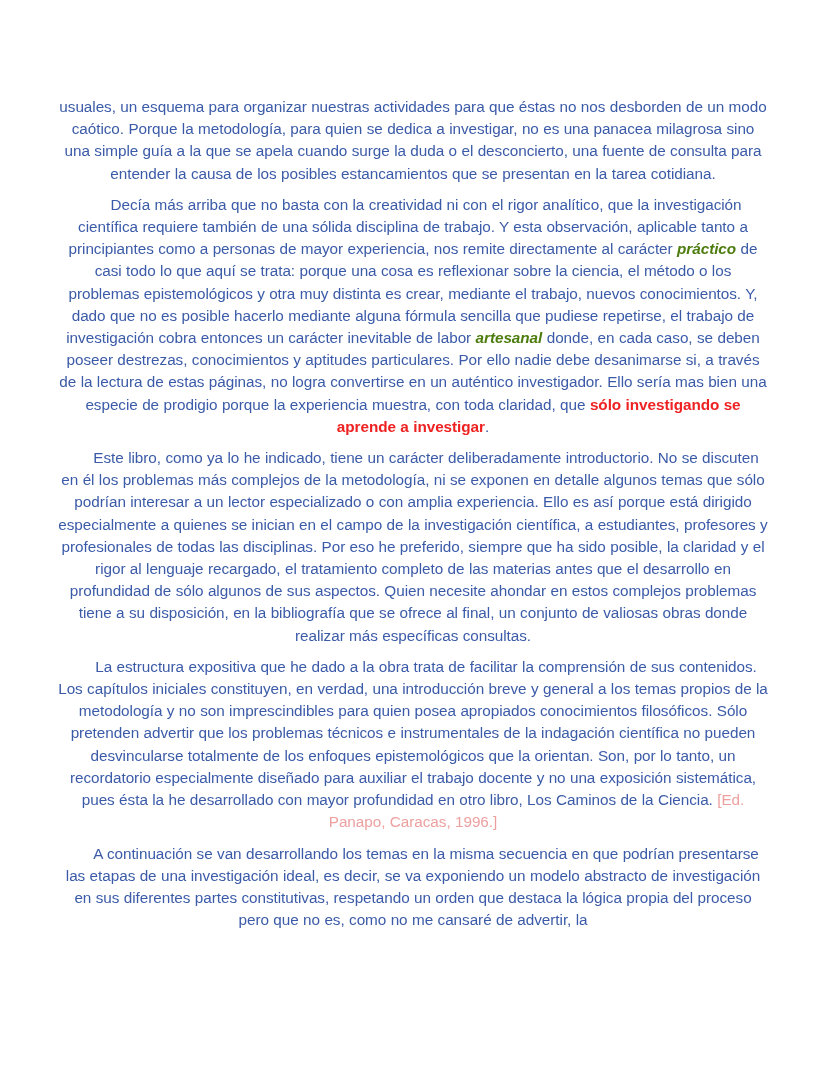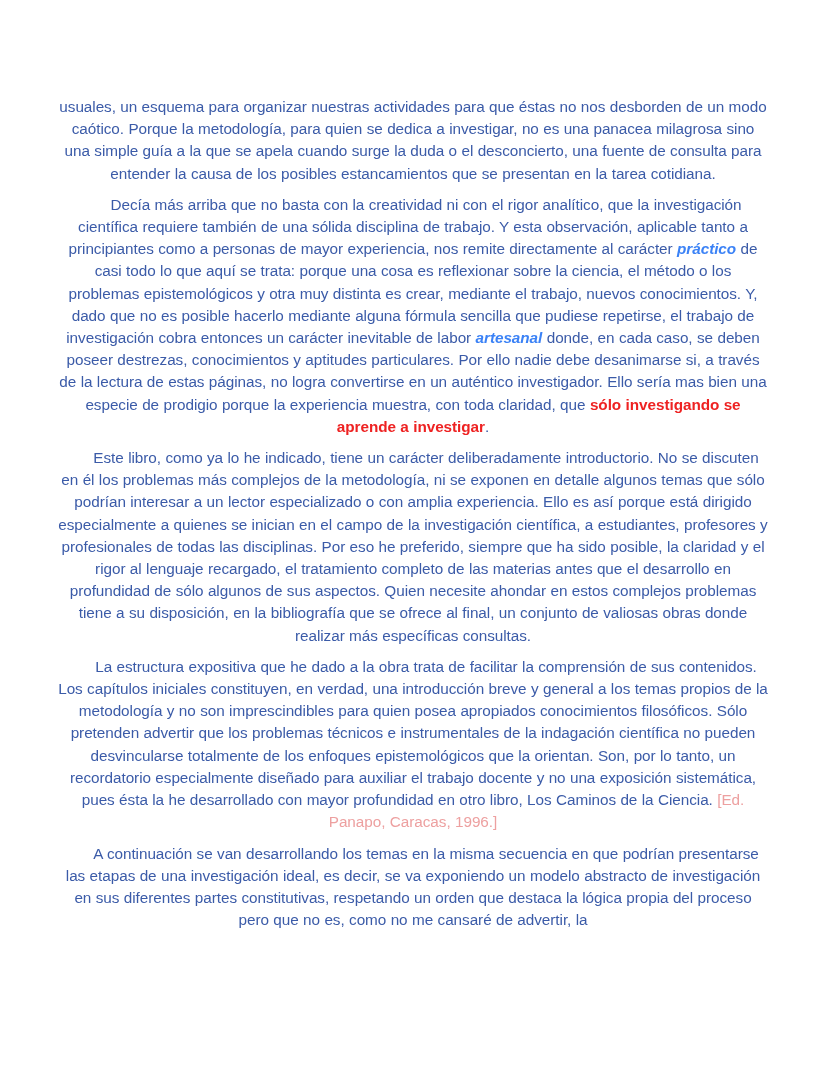--- a/index.html
+++ b/index.html
@@ -31,21 +31,21 @@
   }
   p.para {
     margin: 0 0 9px 0;
     text-indent: 0;
     text-align: center;
   }
   p.para.indented {
     text-indent: 26px;
   }
   .hl-green {
-    color: #3b82f6;
+    color: #4d7c0f;
     font-weight: bold;
     font-style: italic;
   }
   .hl-red {
     color: #ee2222;
     font-weight: bold;
   }
   .italic {
   }
   .cite-red {

